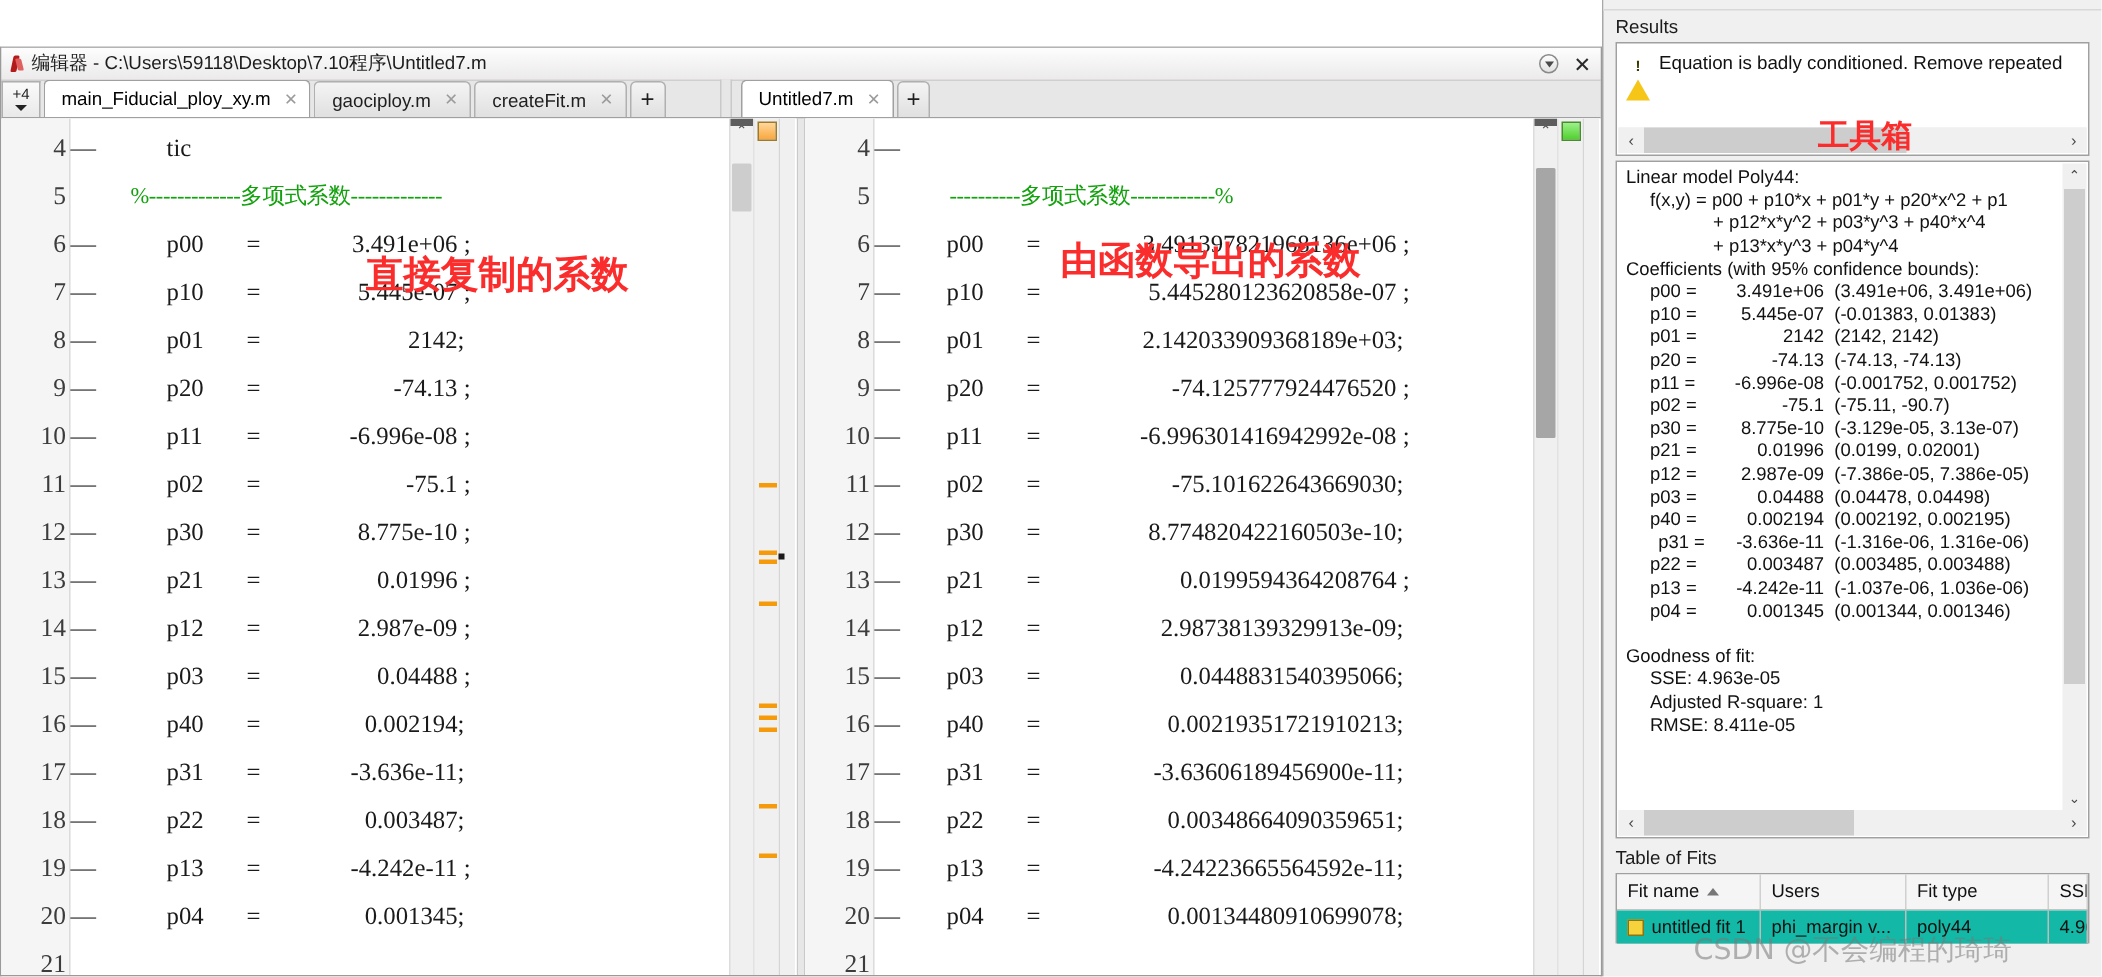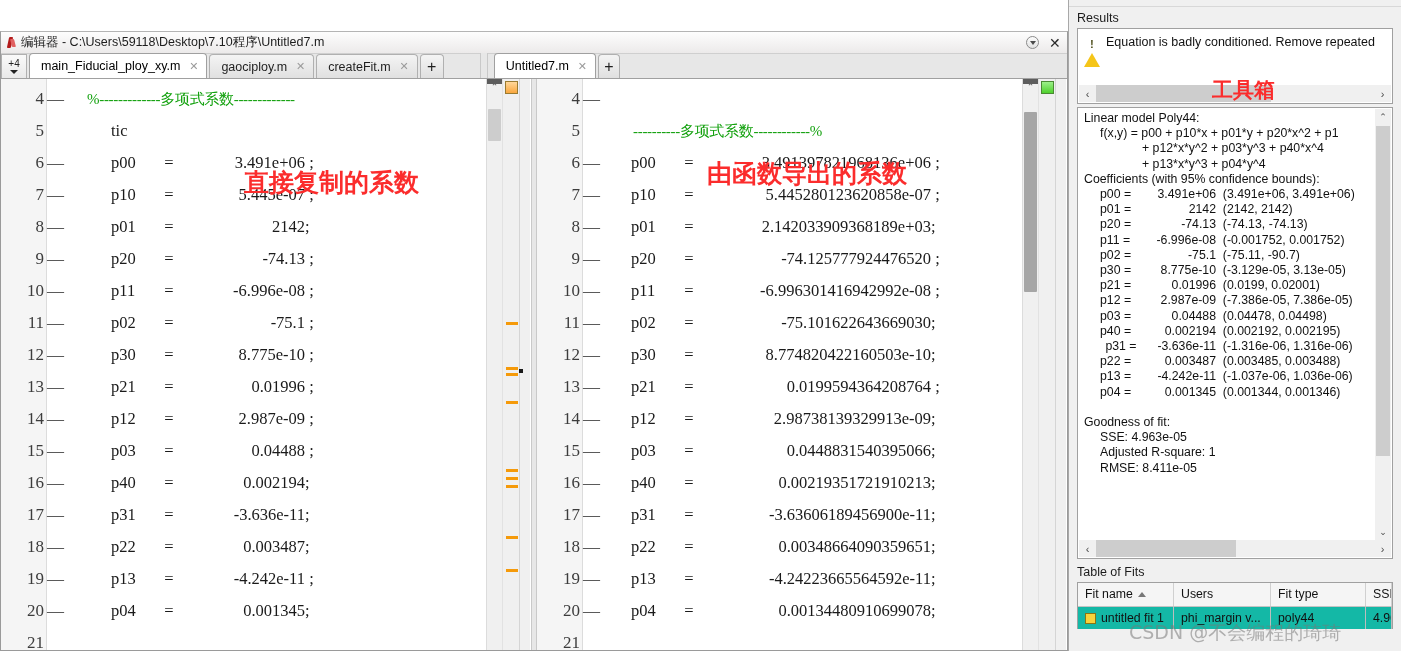--- a/index.html
+++ b/index.html
@@ -363,22 +363,22 @@
               <div class="ln">14<span class="dash">—</span></div>
               <div class="ln">15<span class="dash">—</span></div>
               <div class="ln">16<span class="dash">—</span></div>
               <div class="ln">17<span class="dash">—</span></div>
               <div class="ln">18<span class="dash">—</span></div>
               <div class="ln">19<span class="dash">—</span></div>
               <div class="ln">20<span class="dash">—</span></div>
               <div class="ln">21</div>
             </div>
           <div class="code-lines" id="left-code">
+              <div class="cl" style="padding-left: 48px;">tic</div>
               <div class="cl comment" style="padding-left: 24px;">%-------------多项式系数-------------</div>
-              <div class="cl" style="padding-left: 48px;">tic</div>
               <div class="cl" style="padding-left: 48px;"><span class="coef-name" style="display: inline-block; width: 44px; text-align: left;">p00</span><span class="coef-eq">=</span><span class="coef-val" style="width: 122px;">3.491e+06</span><span> ;</span></div>
               <div class="cl" style="padding-left: 48px;"><span class="coef-name" style="display: inline-block; width: 44px; text-align: left;">p10</span><span class="coef-eq">=</span><span class="coef-val" style="width: 122px;">5.445e-07</span><span> ;</span></div>
               <div class="cl" style="padding-left: 48px;"><span class="coef-name" style="display: inline-block; width: 44px; text-align: left;">p01</span><span class="coef-eq">=</span><span class="coef-val" style="width: 122px;">2142</span><span>;</span></div>
               <div class="cl" style="padding-left: 48px;"><span class="coef-name" style="display: inline-block; width: 44px; text-align: left;">p20</span><span class="coef-eq">=</span><span class="coef-val" style="width: 122px;">-74.13</span><span> ;</span></div>
               <div class="cl" style="padding-left: 48px;"><span class="coef-name" style="display: inline-block; width: 44px; text-align: left;">p11</span><span class="coef-eq">=</span><span class="coef-val" style="width: 122px;">-6.996e-08</span><span> ;</span></div>
               <div class="cl" style="padding-left: 48px;"><span class="coef-name" style="display: inline-block; width: 44px; text-align: left;">p02</span><span class="coef-eq">=</span><span class="coef-val" style="width: 122px;">-75.1</span><span> ;</span></div>
               <div class="cl" style="padding-left: 48px;"><span class="coef-name" style="display: inline-block; width: 44px; text-align: left;">p30</span><span class="coef-eq">=</span><span class="coef-val" style="width: 122px;">8.775e-10</span><span> ;</span></div>
               <div class="cl" style="padding-left: 48px;"><span class="coef-name" style="display: inline-block; width: 44px; text-align: left;">p21</span><span class="coef-eq">=</span><span class="coef-val" style="width: 122px;">0.01996</span><span> ;</span></div>
               <div class="cl" style="padding-left: 48px;"><span class="coef-name" style="display: inline-block; width: 44px; text-align: left;">p12</span><span class="coef-eq">=</span><span class="coef-val" style="width: 122px;">2.987e-09</span><span> ;</span></div>
               <div class="cl" style="padding-left: 48px;"><span class="coef-name" style="display: inline-block; width: 44px; text-align: left;">p03</span><span class="coef-eq">=</span><span class="coef-val" style="width: 122px;">0.04488</span><span> ;</span></div>
@@ -503,25 +503,26 @@
     </div>
 
     <div class="model-box">
       <div class="model-scroll" id="model-scroll">
           <div class="mline">Linear model Poly44:</div>
           <div class="mline indent1">f(x,y) = p00 + p10*x + p01*y + p20*x^2 + p1</div>
           <div class="mline indent2">+ p12*x*y^2 + p03*y^3 + p40*x^4</div>
           <div class="mline indent2">+ p13*x*y^3 + p04*y^4</div>
           <div class="mline">Coefficients (with 95% confidence bounds):</div>
           <div class="mline coef"><span style="display: inline-block; width: 42px;">p00 =</span><span style="display: inline-block; width: 74px; text-align: right;">3.491e+06</span><span>  (3.491e+06, 3.491e+06)</span></div>
+          <div class="mline coef"><span style="display: inline-block; width: 42px;">p10 =</span><span style="display: inline-block; width: 74px; text-align: right;">5.445e-07</span><span>  (-0.01383, 0.01383)</span></div>
           <div class="mline coef"><span style="display: inline-block; width: 42px;">p01 =</span><span style="display: inline-block; width: 74px; text-align: right;">2142</span><span>  (2142, 2142)</span></div>
           <div class="mline coef"><span style="display: inline-block; width: 42px;">p20 =</span><span style="display: inline-block; width: 74px; text-align: right;">-74.13</span><span>  (-74.13, -74.13)</span></div>
           <div class="mline coef"><span style="display: inline-block; width: 42px;">p11 =</span><span style="display: inline-block; width: 74px; text-align: right;">-6.996e-08</span><span>  (-0.001752, 0.001752)</span></div>
           <div class="mline coef"><span style="display: inline-block; width: 42px;">p02 =</span><span style="display: inline-block; width: 74px; text-align: right;">-75.1</span><span>  (-75.11, -90.7)</span></div>
-          <div class="mline coef"><span style="display: inline-block; width: 42px;">p30 =</span><span style="display: inline-block; width: 74px; text-align: right;">8.775e-10</span><span>  (-3.129e-05, 3.13e-05)</span></div>
+          <div class="mline coef"><span style="display: inline-block; width: 42px;">p30 =</span><span style="display: inline-block; width: 74px; text-align: right;">8.775e-10</span><span>  (-3.129e-05, 3.13e-07)</span></div>
           <div class="mline coef"><span style="display: inline-block; width: 42px;">p21 =</span><span style="display: inline-block; width: 74px; text-align: right;">0.01996</span><span>  (0.0199, 0.02001)</span></div>
           <div class="mline coef"><span style="display: inline-block; width: 42px;">p12 =</span><span style="display: inline-block; width: 74px; text-align: right;">2.987e-09</span><span>  (-7.386e-05, 7.386e-05)</span></div>
           <div class="mline coef"><span style="display: inline-block; width: 42px;">p03 =</span><span style="display: inline-block; width: 74px; text-align: right;">0.04488</span><span>  (0.04478, 0.04498)</span></div>
           <div class="mline coef"><span style="display: inline-block; width: 42px;">p40 =</span><span style="display: inline-block; width: 74px; text-align: right;">0.002194</span><span>  (0.002192, 0.002195)</span></div>
           <div class="mline coef"><span style="display: inline-block; width: 42px; text-align: center;">p31 =</span><span style="display: inline-block; width: 74px; text-align: right;">-3.636e-11</span><span>  (-1.316e-06, 1.316e-06)</span></div>
           <div class="mline coef"><span style="display: inline-block; width: 42px;">p22 =</span><span style="display: inline-block; width: 74px; text-align: right;">0.003487</span><span>  (0.003485, 0.003488)</span></div>
           <div class="mline coef"><span style="display: inline-block; width: 42px;">p13 =</span><span style="display: inline-block; width: 74px; text-align: right;">-4.242e-11</span><span>  (-1.037e-06, 1.036e-06)</span></div>
           <div class="mline coef"><span style="display: inline-block; width: 42px;">p04 =</span><span style="display: inline-block; width: 74px; text-align: right;">0.001345</span><span>  (0.001344, 0.001346)</span></div>
           <div class="mline">&nbsp;</div>
           <div class="mline">Goodness of fit:</div>

